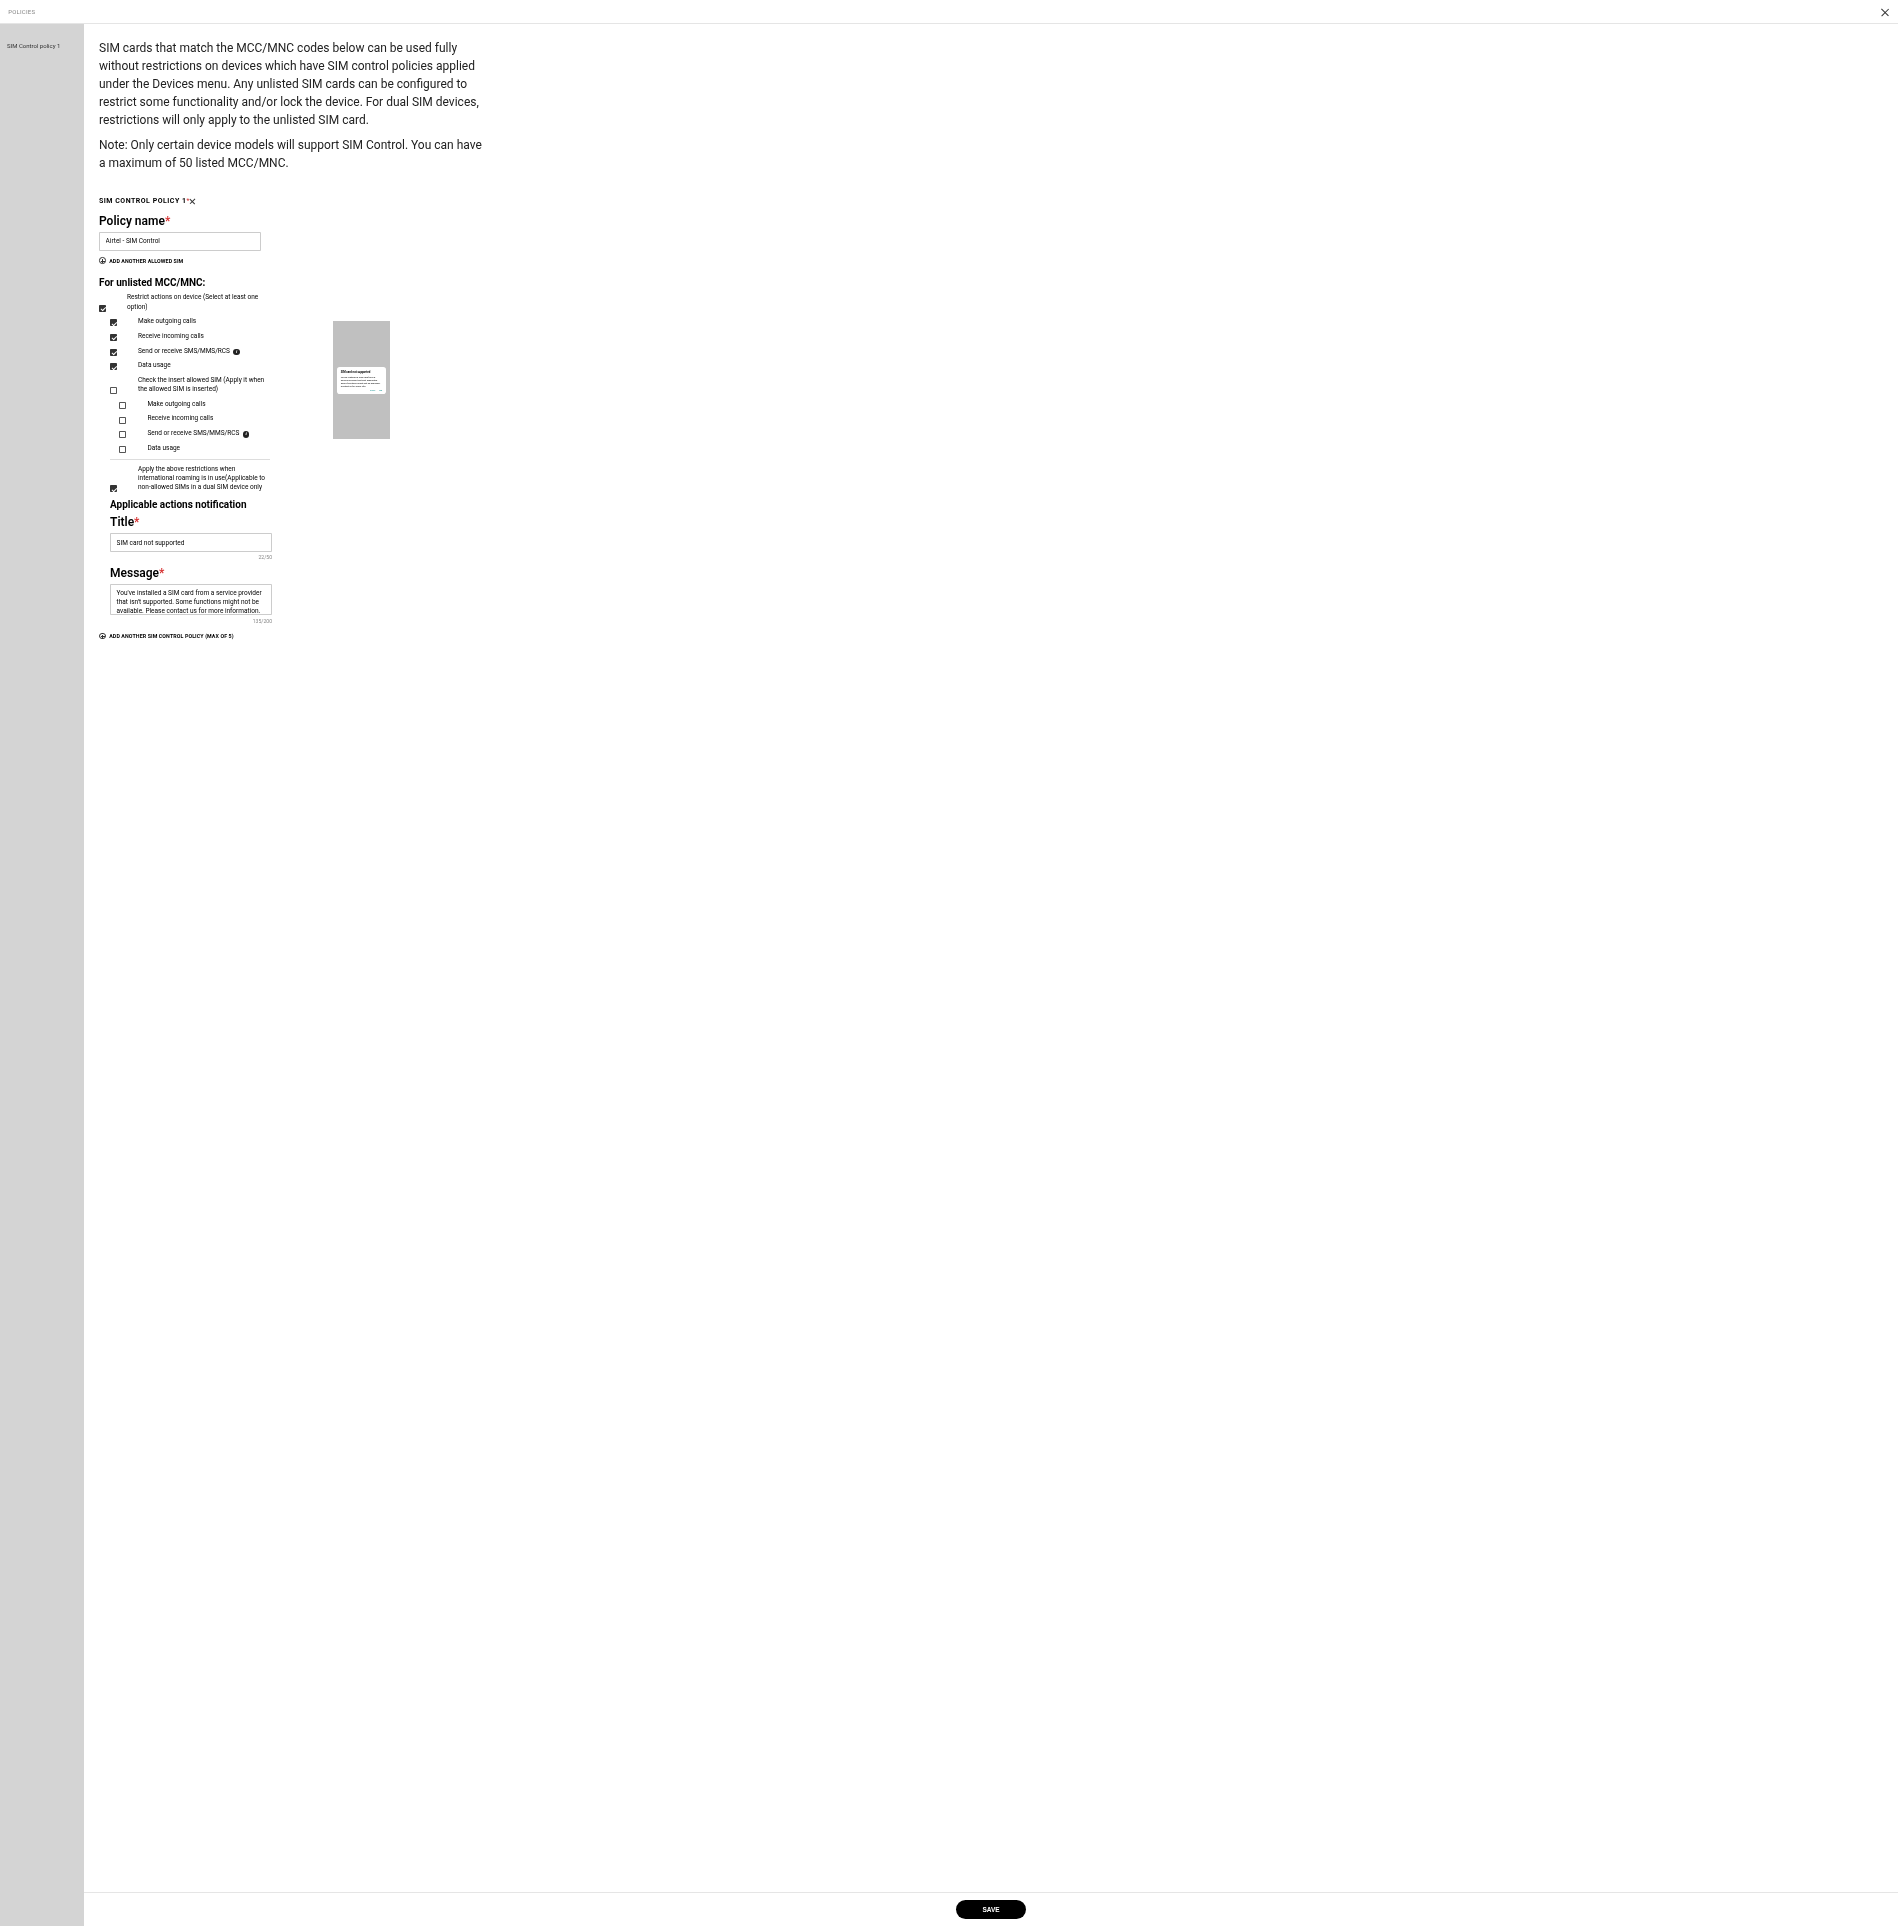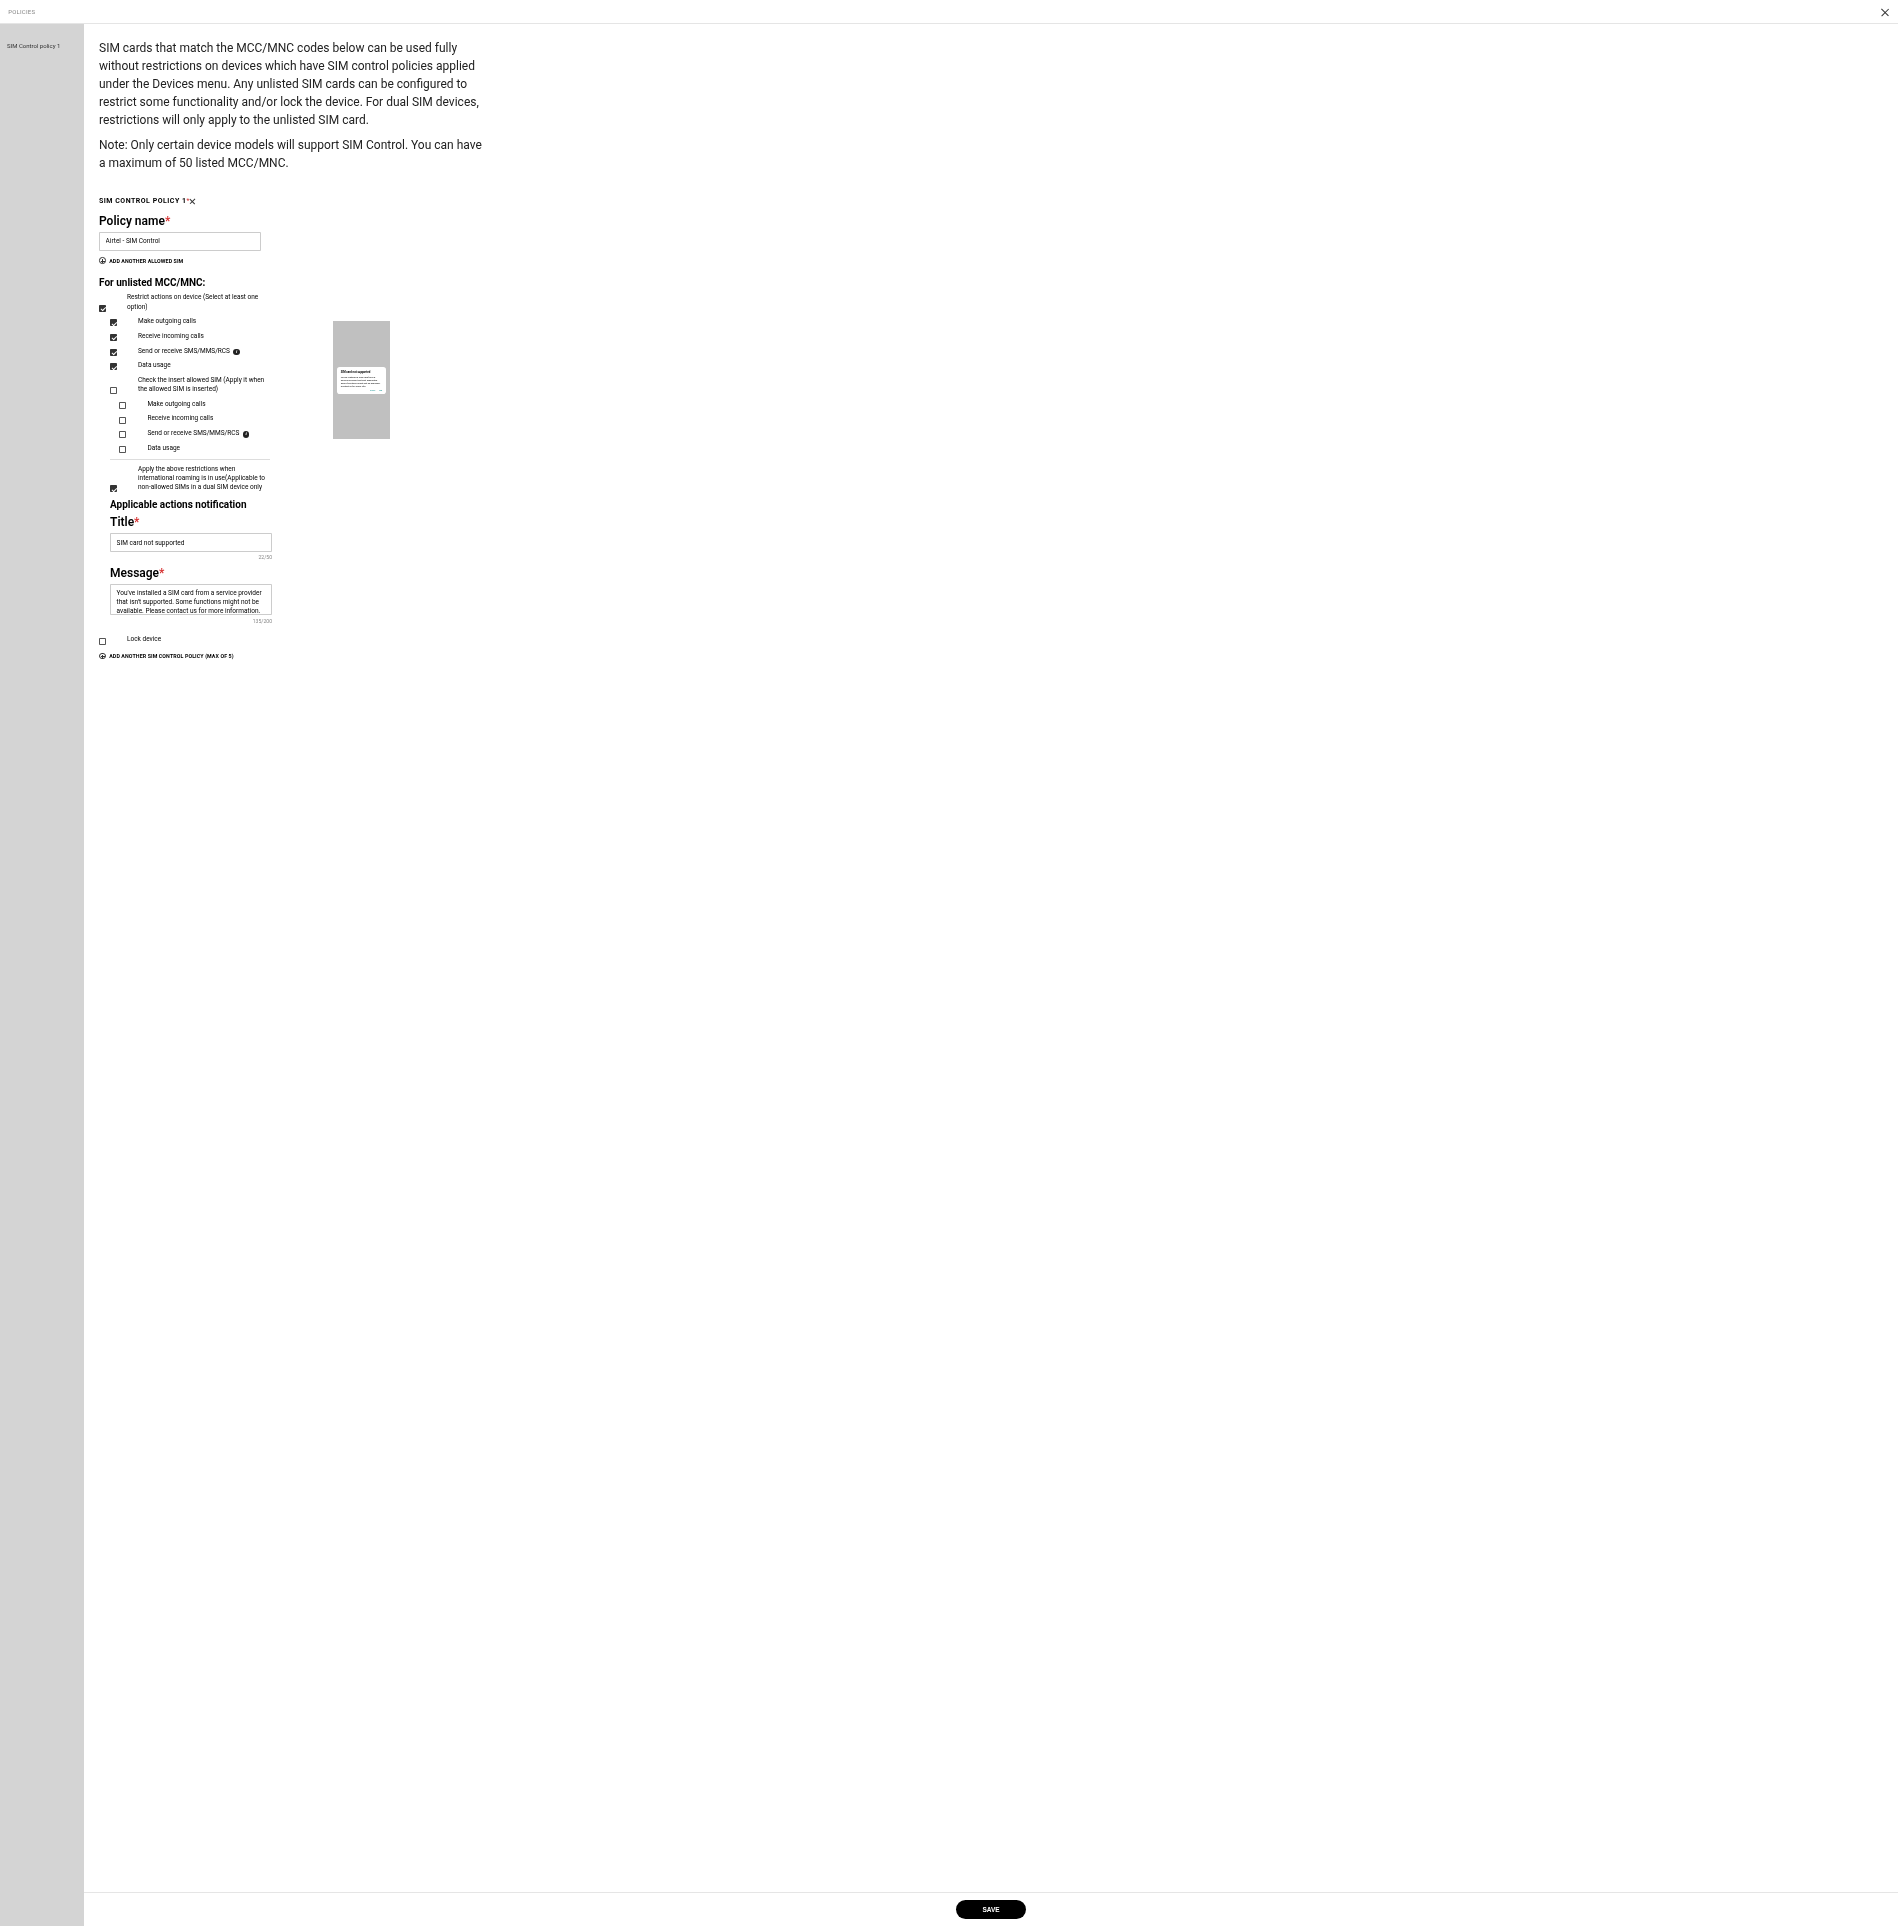--- a/index.html
+++ b/index.html
@@ -395,24 +395,20 @@
           <div class="phone-dialog-title">SIM card not supported</div>
           <div class="phone-dialog-msg">You've installed a SIM card from a service provider that isn't supported. Some functions might not be available. Contact us for more info.</div>
           <div class="phone-dialog-btns">
             <span class="phone-dialog-btn">CALL</span>
             <span class="phone-dialog-btn">OK</span>
           </div>
         </div>
       </div>
     </div>
 
-    <div class="check-row" style="margin-top:11px;">
-      <div class="chk"></div>
-      <span class="check-label">Lock device</span>
-    </div>
 
     <div class="add-row" style="margin-top:8.3px;">
       <span class="plus-circle"></span>
       <span class="add-label">ADD ANOTHER SIM CONTROL POLICY  (MAX OF 5)</span>
     </div>
 
   </div>
 </div>
 
 <div class="footer">

